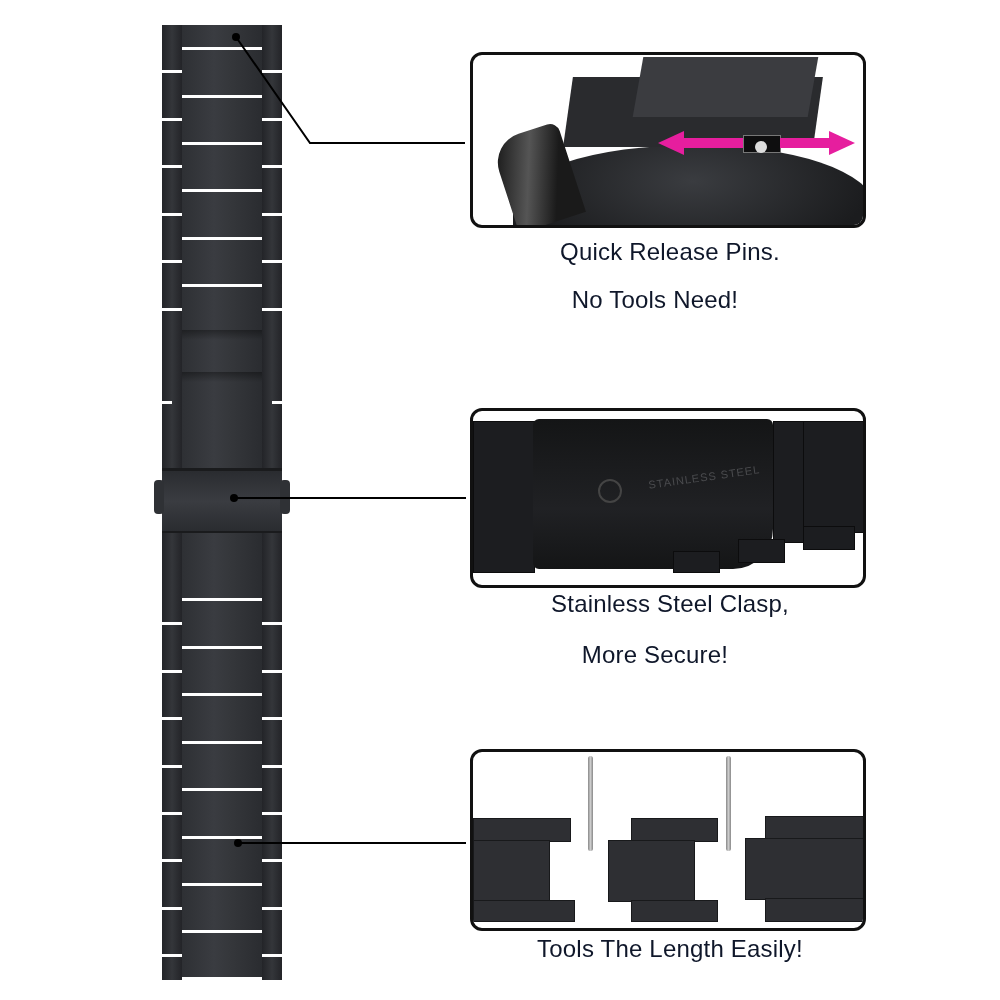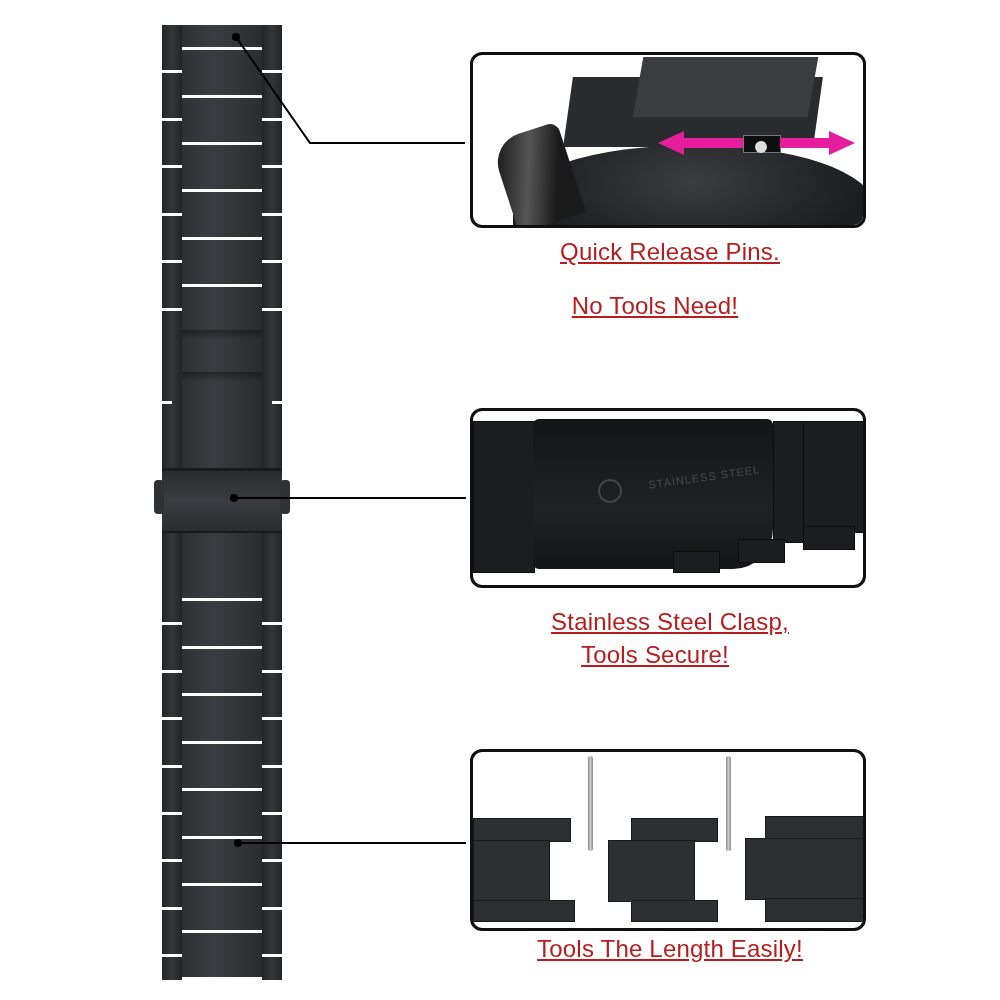--- a/index.html
+++ b/index.html
@@ -17,21 +17,21 @@
   .gap-s { position: absolute; width: 20px; height: 3px; background: #ffffff; }
   .shade { position: absolute; left: 20px; width: 80px; height: 10px; background: linear-gradient(180deg, rgba(0,0,0,0.35), rgba(0,0,0,0)); }
 
   .clasp { position: absolute; left: 0; top: 443px; width: 120px; height: 60px; background: linear-gradient(180deg,#2a2c30,#3a3c41 50%,#2a2c30); border-top: 3px solid #1a1b1d; border-bottom: 2px solid #1a1b1d; }
   .clasp-knob { position: absolute; top: 455px; width: 10px; height: 34px; background: #2f3135; border-radius: 4px; }
 
   .dot { position: absolute; width: 8px; height: 8px; background: #000; border-radius: 50%; }
   .leader { position: absolute; background: #000; }
 
   .panel { position: absolute; left: 470px; width: 396px; border: 3px solid #111; border-radius: 12px; overflow: hidden; background: #fff; box-sizing: border-box; }
-  .caption { position: absolute; font-size: 24px; color: #b91c1c; text-align: center; letter-spacing: 0.2px; text-decoration: underline; }
+  .caption { position: absolute; font-size: 24px; color: #0f172a; text-align: center; letter-spacing: 0.2px; }
 
   
   .p1-body { position: absolute; left: 40px; top: 90px; width: 360px; height: 120px; background: radial-gradient(ellipse at 50% 30%, #3a3c40, #1b1c1e 70%); border-radius: 50% 50% 0 0; }
   .p1-link { position: absolute; left: 95px; top: 22px; width: 250px; height: 70px; background: #2a2b2e; transform: skewX(-8deg); }
   .p1-plate { position: absolute; left: 165px; top: 2px; width: 175px; height: 60px; background: #3b3c40; transform: skewX(-10deg); }
   .p1-lug { position: absolute; left: 30px; top: 75px; width: 70px; height: 95px; background: linear-gradient(110deg,#111 0%,#555 40%,#1a1a1a 70%); border-radius: 30px 10px 0 0; transform: rotate(-18deg); }
   .arrow { position: absolute; height: 10px; background: #e61e9e; }
   .arrow-head-l { position: absolute; width: 0; height: 0; border-top: 12px solid transparent; border-bottom: 12px solid transparent; border-right: 26px solid #e61e9e; }
   .arrow-head-r { position: absolute; width: 0; height: 0; border-top: 12px solid transparent; border-bottom: 12px solid transparent; border-left: 26px solid #e61e9e; }
 
@@ -125,35 +125,35 @@
   <div class="p1-plate"></div>
   <div class="p1-lug"></div>
   <div class="abs" style="left:270px;top:80px;width:36px;height:16px;background:#0e0e0f;border:1px solid #777"></div>
   <div class="abs" style="left:282px;top:86px;width:12px;height:12px;background:#ddd;border-radius:50%"></div>
   <div class="arrow-head-l" style="left:185px;top:76px"></div>
   <div class="arrow" style="left:210px;top:83px;width:60px"></div>
   <div class="arrow" style="left:307px;top:83px;width:50px"></div>
   <div class="arrow-head-r" style="left:356px;top:76px"></div>
 </div>
 <div class="caption" style="left:470px;top:238px;width:400px">Quick Release Pins.</div>
-<div class="caption" style="left:470px;top:292px;width:370px">No Tools Need!</div>
+<div class="caption" style="left:470px;top:286px;width:370px">No Tools Need!</div>
 
 <div class="panel" style="top:408px;height:180px">
   <div class="p2-link" style="left:0;top:10px;width:60px;height:150px"></div>
   <div class="p2-clasp"></div>
   <div class="p2-emblem"></div>
   <div class="p2-text">STAINLESS STEEL</div>
   <div class="p2-link" style="left:300px;top:10px;width:30px;height:120px"></div>
   <div class="p2-link" style="left:330px;top:10px;width:66px;height:110px"></div>
   <div class="p2-link" style="left:200px;top:140px;width:45px;height:20px"></div>
   <div class="p2-link" style="left:265px;top:128px;width:45px;height:22px"></div>
   <div class="p2-link" style="left:330px;top:115px;width:50px;height:22px"></div>
 </div>
-<div class="caption" style="left:470px;top:608px;width:400px">Stainless Steel Clasp,</div>
-<div class="caption" style="left:470px;top:641px;width:370px">Tools Secure!</div>
+<div class="caption" style="left:470px;top:590px;width:400px">Stainless Steel Clasp,</div>
+<div class="caption" style="left:470px;top:641px;width:370px">More Secure!</div>
 
 <div class="panel" style="top:749px;height:182px">
   <div class="p3-pin" style="left:115px;top:4px"></div>
   <div class="p3-pin" style="left:253px;top:4px"></div>
 
   <div class="p3-block" style="left:0;top:66px;width:96px;height:22px"></div>
   <div class="p3-block" style="left:0;top:88px;width:75px;height:60px"></div>
   <div class="p3-block" style="left:0;top:148px;width:100px;height:20px"></div>
 
   <div class="p3-block" style="left:158px;top:66px;width:85px;height:22px"></div>

